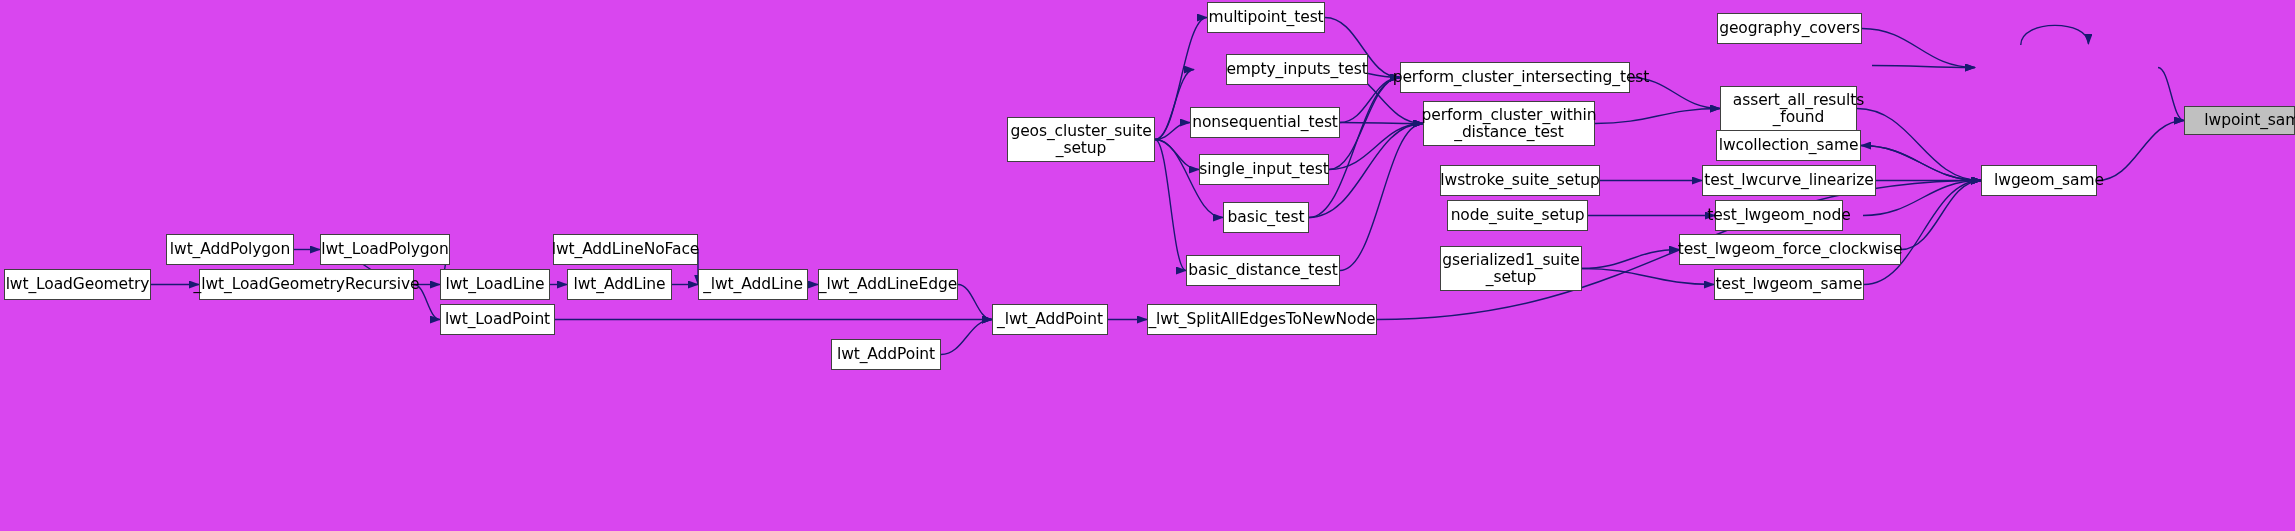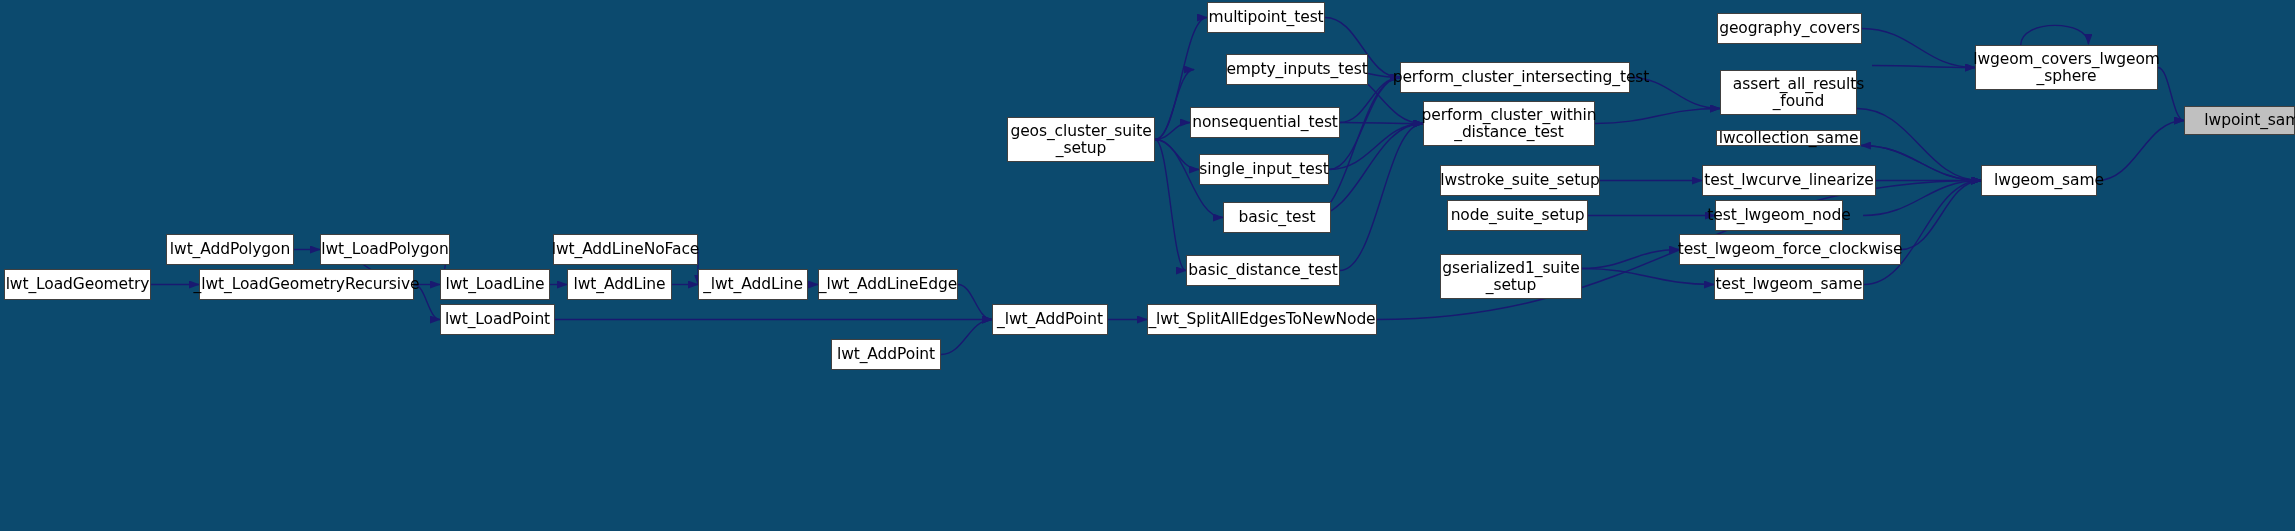--- a/index.html
+++ b/index.html
@@ -8,21 +8,21 @@
     padding: 0;
     background: #ffffff;
   }
   body {
     font-family: "DejaVu Sans", sans-serif;
   }
   #graph-root {
     position: relative;
     width: 2295px;
     height: 531px;
-    background: #0c4a6e;
+    background: #d946ef;
     overflow: hidden;
   }
   #edge-layer {
     position: absolute;
     left: 0;
     top: 0;
     width: 2295px;
     height: 531px;
     pointer-events: none;
   }
@@ -119,41 +119,39 @@
         <path d="M555,319.5 C751.65,319.5 795.35,319.5 992,319.5" fill="none" stroke="#191970" stroke-width="1.4" marker-end="url(#arrowhead)"></path>
         <path d="M941,354.5 C963.95,354.5 969.05,319.5 992,319.5" fill="none" stroke="#191970" stroke-width="1.4" marker-end="url(#arrowhead)"></path>
         <path d="M1108,319.5 C1125.55,319.5 1129.45,319.5 1147,319.5" fill="none" stroke="#191970" stroke-width="1.4" marker-end="url(#arrowhead)"></path>
       </g>
   </svg>
   <div id="node-layer">
       <div class="node" style="left: 1207px; top: 2px; width: 118px; height: 31px;"><span class="node-label">multipoint_test</span></div>
       <div class="node" style="left: 1194px; top: 54px; width: 142px; height: 31px; margin-left: 32px;"><span class="node-label">empty_inputs_test</span></div>
       <div class="node" style="left: 1190px; top: 107px; width: 150px; height: 31px;"><span class="node-label">nonsequential_test</span></div>
       <div class="node" style="left: 1199px; top: 154px; width: 130px; height: 31px;"><span class="node-label">single_input_test</span></div>
-      <div class="node" style="left: 1223px; top: 202px; width: 108px; height: 31px;"><span class="node-label">basic_test</span></div>
+      <div class="node" style="left: 1223px; top: 202px; width: 86px; height: 31px;"><span class="node-label">basic_test</span></div>
       <div class="node" style="left: 1186px; top: 255px; width: 154px; height: 31px;"><span class="node-label">basic_distance_test</span></div>
       <div class="node" style="left: 1007px; top: 117px; width: 148px; height: 45px;"><span class="node-label">geos_cluster_suite
 _setup</span></div>
       <div class="node" style="left: 1400px; top: 62px; width: 230px; height: 31px; padding-left: 12px;"><span class="node-label">perform_cluster_intersecting_test</span></div>
       <div class="node" style="left: 1423px; top: 101px; width: 172px; height: 45px;"><span class="node-label">perform_cluster_within
 _distance_test</span></div>
       <div class="node" style="left: 1717px; top: 13px; width: 145px; height: 31px;"><span class="node-label">geography_covers</span></div>
-      <div class="node" style="left: 1720px; top: 70px; width: 137px; height: 45px; padding-left: 20px;"><span class="node-label">assert_all_results
+      <div class="node" style="left: 1720px; top: 86px; width: 137px; height: 45px; padding-left: 20px;"><span class="node-label">assert_all_results
 _found</span></div>
-      <div class="node" style="left: 1716px; top: 130px; width: 145px; height: 16px;"><span class="node-label">lwcollection_same</span></div>
+      <div class="node" style="left: 1716px; top: 130px; width: 145px; height: 31px;"><span class="node-label">lwcollection_same</span></div>
       <div class="node" style="left: 1440px; top: 165px; width: 160px; height: 31px;"><span class="node-label">lwstroke_suite_setup</span></div>
       <div class="node" style="left: 1447px; top: 200px; width: 141px; height: 31px;"><span class="node-label">node_suite_setup</span></div>
-      <div class="node" style="left: 1440px; top: 246px; width: 142px; height: 45px; margin-top: 8px;"><span class="node-label">gserialized1_suite
+      <div class="node" style="left: 1440px; top: 246px; width: 142px; height: 45px;"><span class="node-label">gserialized1_suite
 _setup</span></div>
       <div class="node" style="left: 1702px; top: 165px; width: 174px; height: 31px;"><span class="node-label">test_lwcurve_linearize</span></div>
       <div class="node" style="left: 1715px; top: 200px; width: 128px; height: 31px; text-align: center;"><span class="node-label">test_lwgeom_node</span></div>
       <div class="node" style="left: 1679px; top: 234px; width: 222px; height: 31px;"><span class="node-label">test_lwgeom_force_clockwise</span></div>
       <div class="node" style="left: 1714px; top: 269px; width: 150px; height: 31px;"><span class="node-label">test_lwgeom_same</span></div>
-      <div class="node" style="left: 1975px; top: 45px; width: 183px; height: 45px;"><span class="node-label">lwgeom_covers_lwgeom
-_sphere</span></div>
       <div class="node" style="left: 1981px; top: 165px; width: 116px; height: 31px; padding-left: 20px;"><span class="node-label">lwgeom_same</span></div>
       <div class="node highlight" style="left: 2184px; top: 106px; width: 111px; height: 29px; padding-left: 35px;"><span class="node-label">lwpoint_same</span></div>
       <div class="node" style="left: 166px; top: 234px; width: 128px; height: 31px;"><span class="node-label">lwt_AddPolygon</span></div>
       <div class="node" style="left: 4px; top: 269px; width: 147px; height: 31px;"><span class="node-label">lwt_LoadGeometry</span></div>
       <div class="node" style="left: 199px; top: 269px; width: 215px; height: 31px;"><span class="node-label">_lwt_LoadGeometryRecursive</span></div>
       <div class="node" style="left: 320px; top: 234px; width: 130px; height: 31px;"><span class="node-label">lwt_LoadPolygon</span></div>
       <div class="node" style="left: 440px; top: 269px; width: 110px; height: 31px;"><span class="node-label">lwt_LoadLine</span></div>
       <div class="node" style="left: 440px; top: 304px; width: 115px; height: 31px;"><span class="node-label">lwt_LoadPoint</span></div>
       <div class="node" style="left: 553px; top: 234px; width: 145px; height: 31px;"><span class="node-label">lwt_AddLineNoFace</span></div>
       <div class="node" style="left: 567px; top: 269px; width: 105px; height: 31px;"><span class="node-label">lwt_AddLine</span></div>

